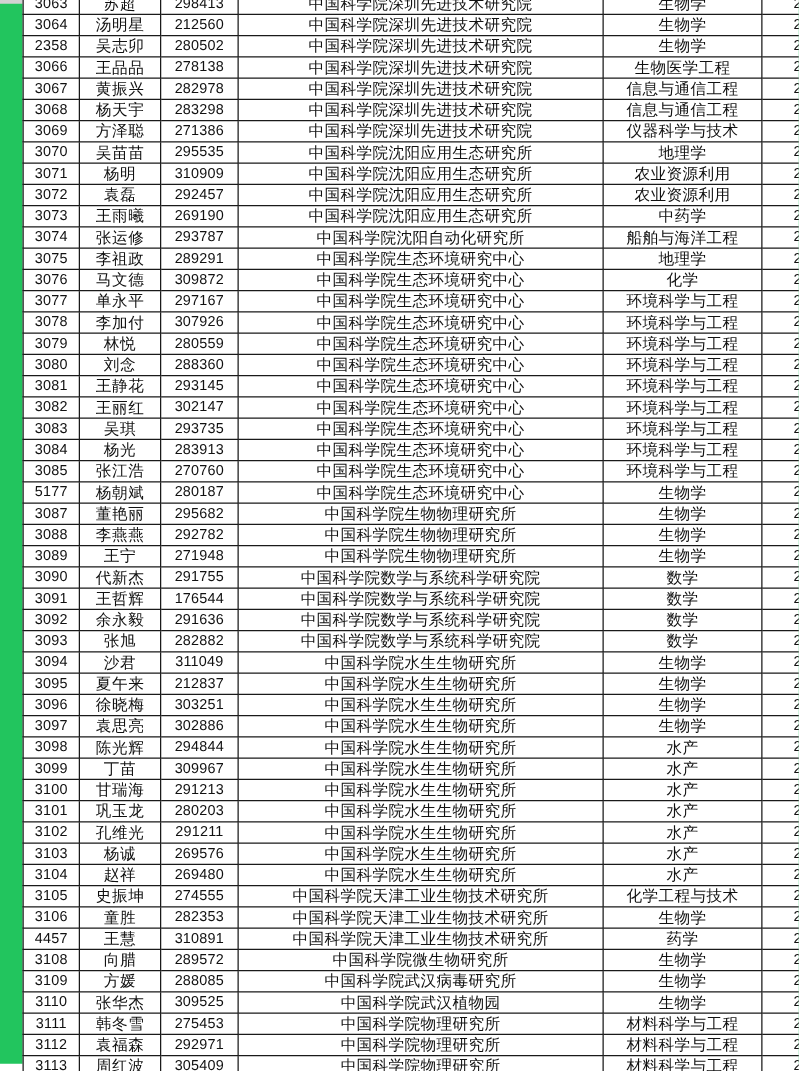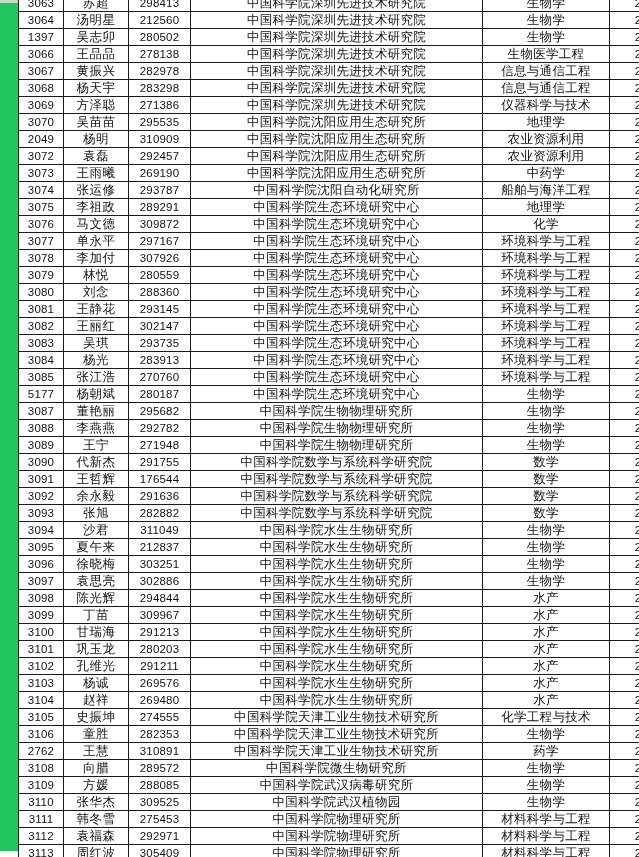--- a/index.html
+++ b/index.html
@@ -109,21 +109,21 @@
           </tr>
           <tr>
             <td class="id">3064</td>
             <td class="name">汤明星</td>
             <td class="num">212560</td>
             <td class="inst">中国科学院深圳先进技术研究院</td>
             <td class="major">生物学</td>
             <td class="cnt">2</td>
           </tr>
           <tr>
-            <td class="id">1397</td>
+            <td class="id">2358</td>
             <td class="name">吴志卯</td>
             <td class="num">280502</td>
             <td class="inst">中国科学院深圳先进技术研究院</td>
             <td class="major">生物学</td>
             <td class="cnt">2</td>
           </tr>
           <tr>
             <td class="id">3066</td>
             <td class="name">王品品</td>
             <td class="num">278138</td>
@@ -157,21 +157,21 @@
           </tr>
           <tr>
             <td class="id">3070</td>
             <td class="name">吴苗苗</td>
             <td class="num">295535</td>
             <td class="inst">中国科学院沈阳应用生态研究所</td>
             <td class="major">地理学</td>
             <td class="cnt">2</td>
           </tr>
           <tr>
-            <td class="id">2049</td>
+            <td class="id">3071</td>
             <td class="name">杨明</td>
             <td class="num">310909</td>
             <td class="inst">中国科学院沈阳应用生态研究所</td>
             <td class="major">农业资源利用</td>
             <td class="cnt">2</td>
           </tr>
           <tr>
             <td class="id">3072</td>
             <td class="name">袁磊</td>
             <td class="num">292457</td>
@@ -445,21 +445,21 @@
           </tr>
           <tr>
             <td class="id">3106</td>
             <td class="name">童胜</td>
             <td class="num">282353</td>
             <td class="inst">中国科学院天津工业生物技术研究所</td>
             <td class="major">生物学</td>
             <td class="cnt">2</td>
           </tr>
           <tr>
-            <td class="id">2762</td>
+            <td class="id">4457</td>
             <td class="name">王慧</td>
             <td class="num">310891</td>
             <td class="inst">中国科学院天津工业生物技术研究所</td>
             <td class="major">药学</td>
             <td class="cnt">2</td>
           </tr>
           <tr>
             <td class="id">3108</td>
             <td class="name">向腊</td>
             <td class="num">289572</td>

